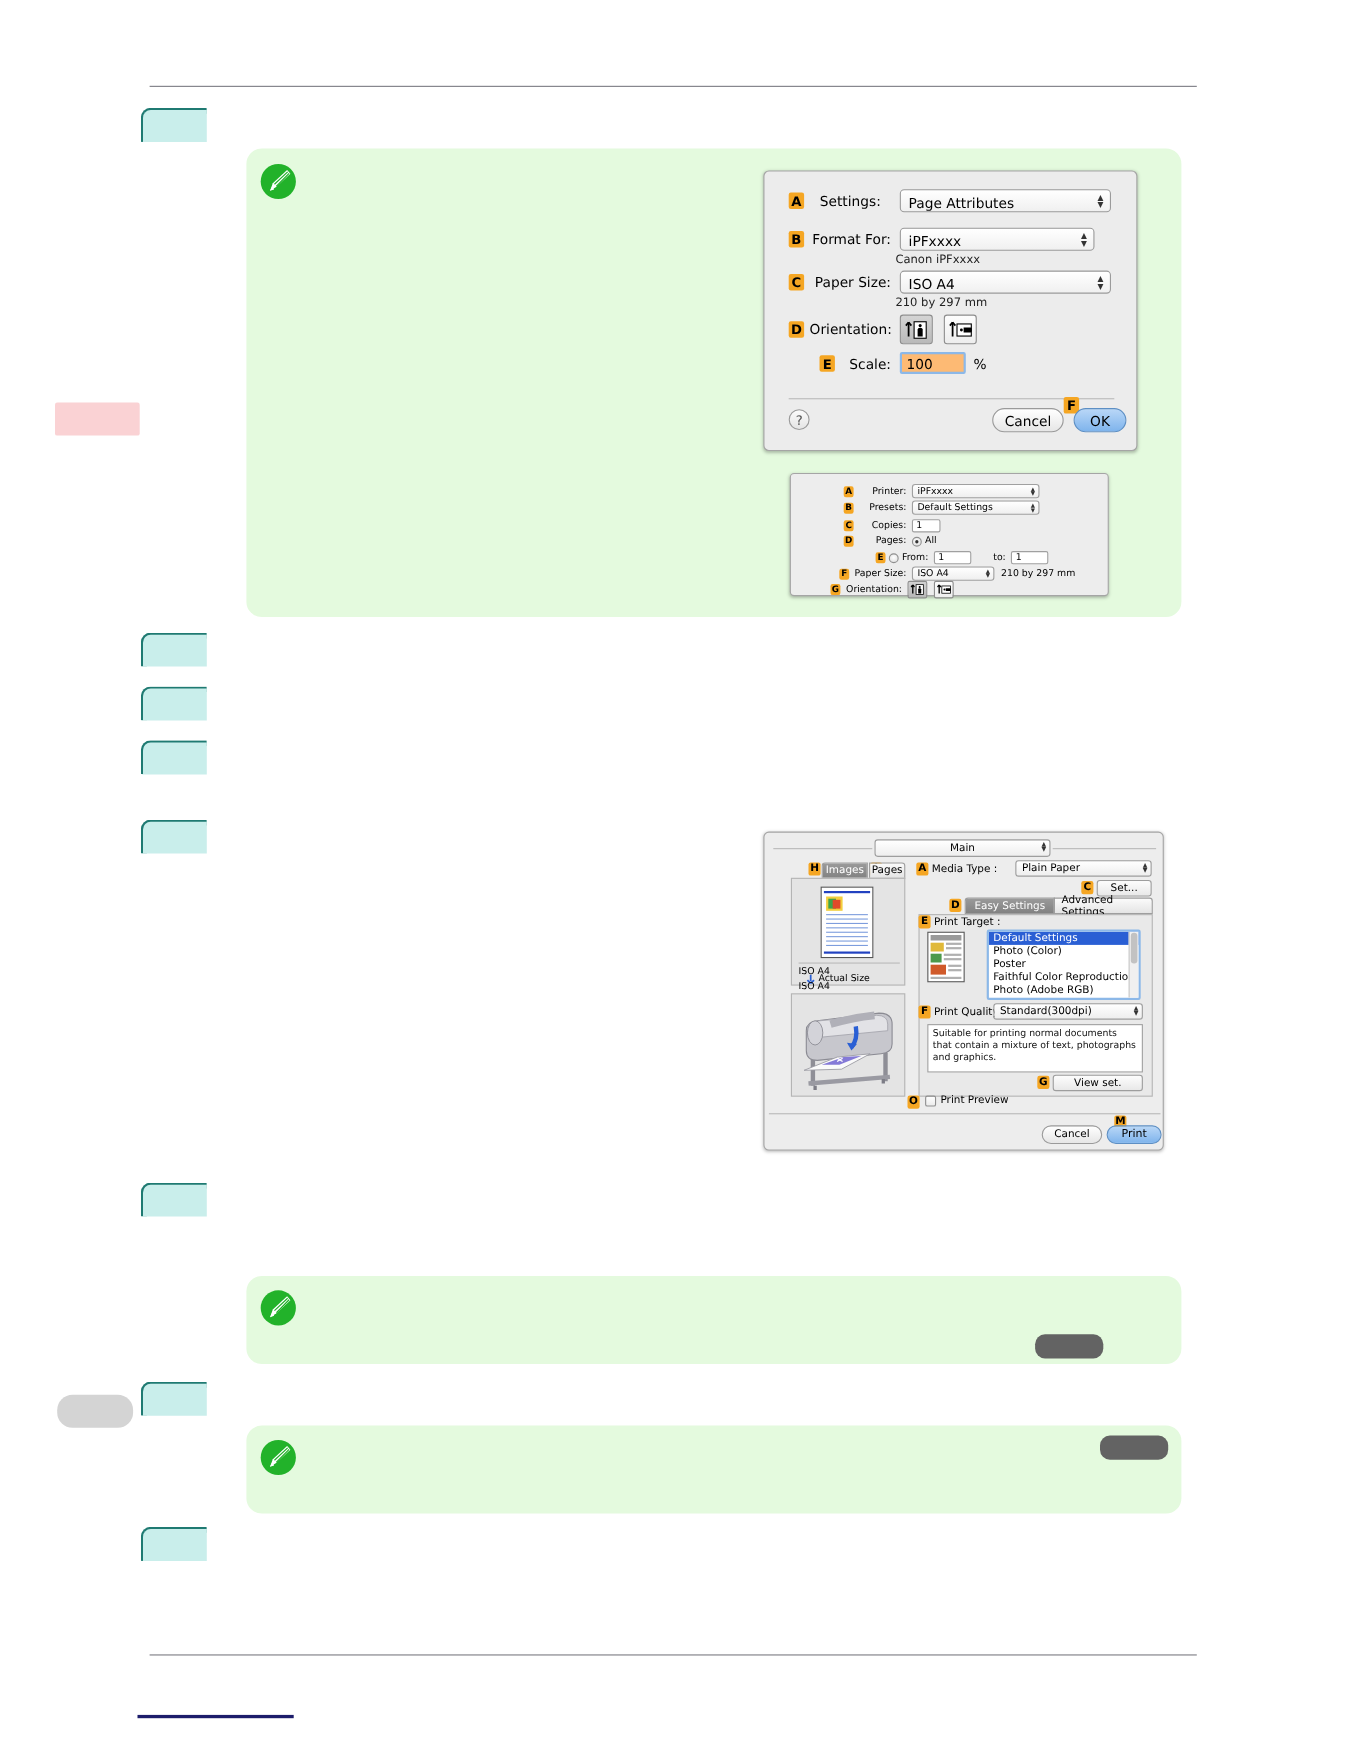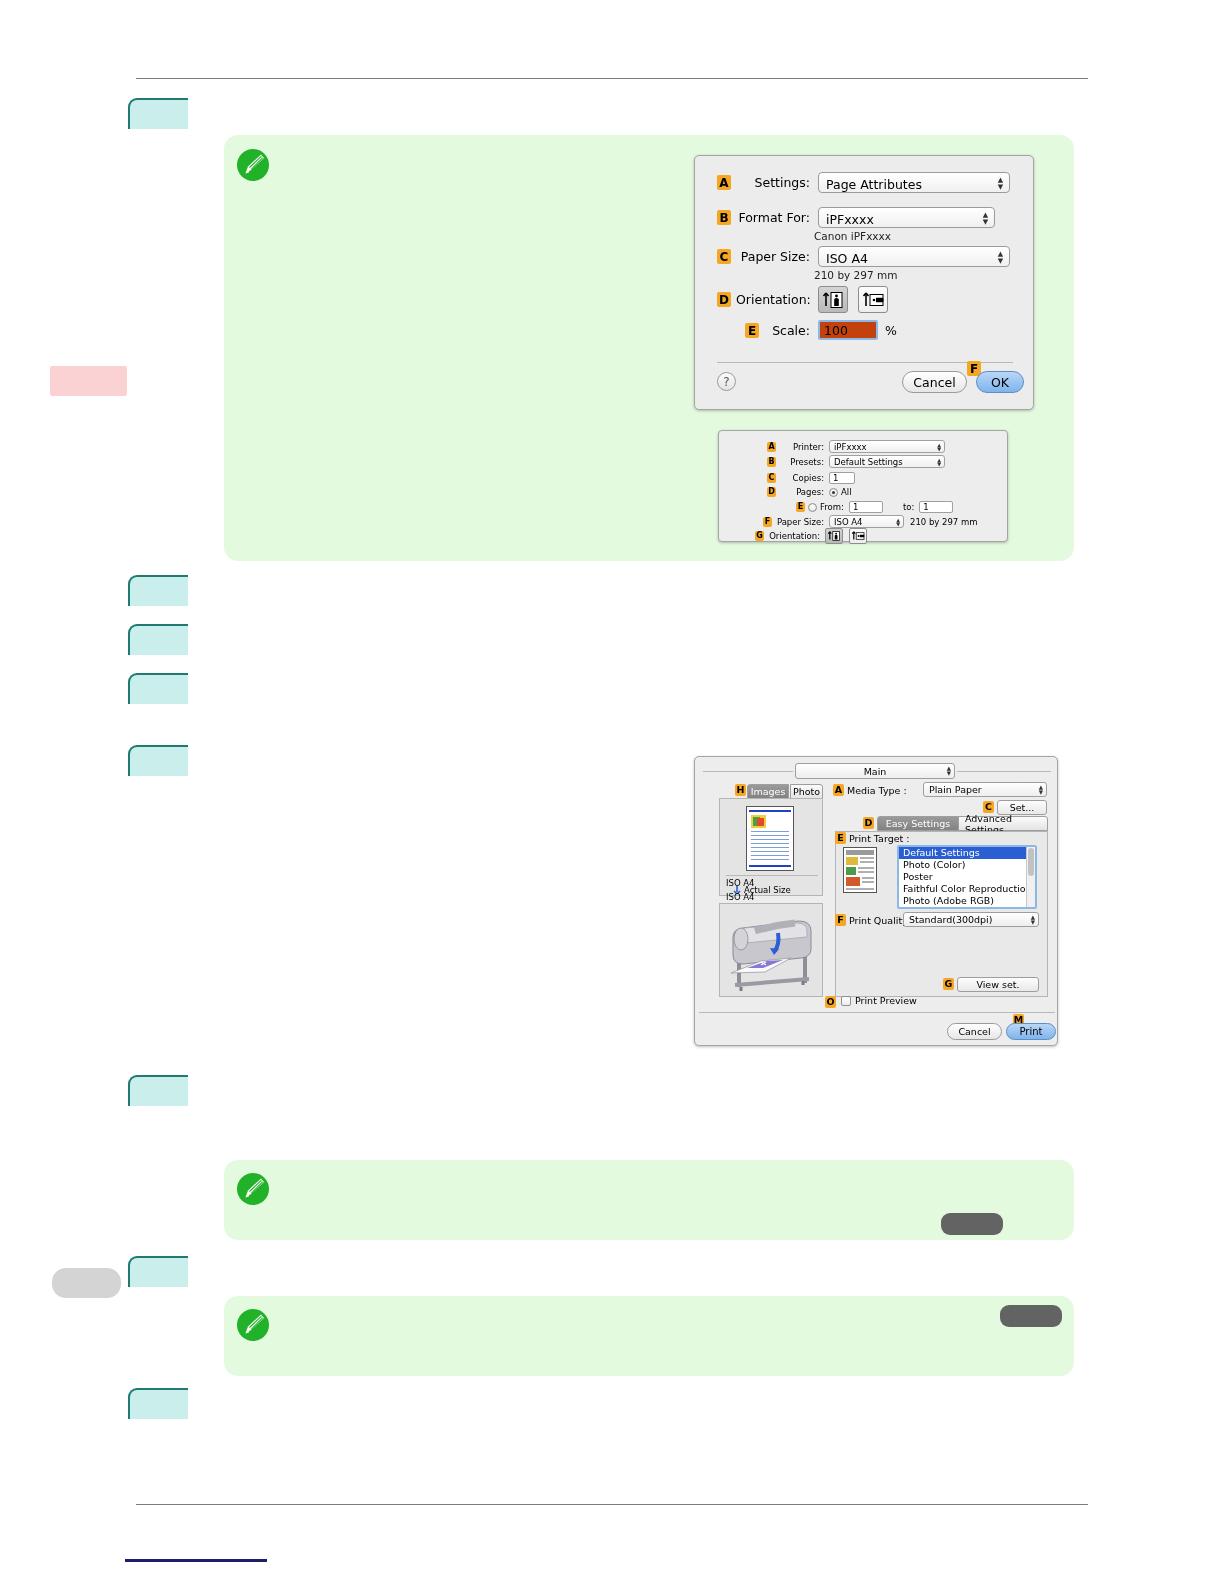--- a/index.html
+++ b/index.html
@@ -148,21 +148,21 @@
     border: 1px solid #8d8d8d;
     border-radius: 3px;
     background: linear-gradient(#fdfdfd, #ededed);
     display: flex; align-items: center; justify-content: center;
   }
   .orient-btn.active {
     background: linear-gradient(#d4d4d4, #b9b9b9);
   }
   .scale-field {
     width: 60px; height: 20px;
-    background: #c2410c;
+    background: #fdba74;
     border: 2px solid #8cb8e8;
     border-radius: 2px;
     font-size: 12.5px;
     display: flex; align-items: center;
     padding-left: 4px;
   }
   .hsep {
     position: absolute;
     height: 1px; background: #b9b9b9;
   }
@@ -414,21 +414,21 @@
         <path d="M13.5 19.5 L25.5 8.2 M15.3 21.3 L26.8 9.6" stroke="#22b22a" stroke-width="1.1"></path>
         <path d="M9.5 25.5 L13.2 24.2 L11.6 20.9 Z" fill="#ffffff"></path>
       </svg></div>
     <div class="note-badge" style="left: 1000px; top: 1305px; width: 62px;"></div>
   </div>
 
 <div class="mac-dialog" id="dlg-page-attributes">
 
   <div class="pa-row" style="left:22px; top:16px; width:300px;">
     <span class="badge pa-badge">A</span>
-    <span class="pa-label" style="width:74px;">Settings:</span>
+    <span class="pa-label" style="width:74px;text-align:center;">Settings:</span>
     <div class="combo" style="width:192px; margin-left:8px;">
       <span>Page Attributes</span>
       <span class="arrows">
           <span>▲</span>
           <span>▼</span>
         </span>
     </div>
   </div>
 
   <div class="pa-row" style="left:22px; top:51px; width:300px;">
@@ -599,21 +599,21 @@
         <span>▲</span>
         <span>▼</span>
       </span>
   </div>
   <div class="hsep" style="left:8px; top:14px; width:90px;"></div>
   <div class="hsep" style="left:262px; top:14px; width:94px;"></div>
 
   <div class="badge mn-badge" style="left:40px; top:27px;">H</div>
   <div class="tab sel" style="position:absolute; left:52px; top:27px; width:42px; border-radius:3px 0 0 0;">Images</div>
   <div class="badge mn-badge" style="left:96px; top:27px;">I</div>
-  <div class="tab" style="position:absolute; left:95px; top:27px; width:33px; border-radius:0 3px 0 0;">Photo</div>
+  <div class="tab" style="position:absolute; left:95px; top:27px; width:33px; border-radius:0 3px 0 0;">Pages</div>
 
   <div class="panelbox" style="left:24px; top:41px; width:104px; height:98px;">
     <div class="doc-thumb" style="left:26px; top:7px; width:48px; height:65px;">
       <div style="position:absolute;left:2px;top:3px;right:2px;height:2px;background:#2242c0;"></div>
       <div style="position:absolute;left:4px;top:8px;width:15px;height:13px;background:#f2cf3e;"></div>
       <div style="position:absolute;left:6px;top:10px;width:7px;height:9px;background:#3fa44a;"></div>
       <div style="position:absolute;left:10px;top:11px;width:7px;height:8px;background:#e04a2a;"></div>
       <div style="position:absolute;left:4px;top:24px;right:4px;height:1px;background:#7d9ddd;"></div>
       <div style="position:absolute;left:4px;top:28px;right:4px;height:1px;background:#7d9ddd;"></div>
       <div style="position:absolute;left:4px;top:32px;right:4px;height:1px;background:#7d9ddd;"></div>
@@ -705,20 +705,21 @@
 
   <div class="badge mn-badge" style="left:140px; top:157px;">F</div>
   <div class="mn-label" style="left:154px; top:158px;">Print Quality :</div>
   <div class="mn-combo" style="left:208px; top:155px; width:136px;align-items:center;">
     <span>Standard(300dpi)</span>
     <span class="arrows">
         <span>▲</span>
         <span>▼</span>
       </span>
   </div>
+  <div class="descbox" style="left:148px; top:174px; width:196px; height:44px;">Suitable for printing normal documents that contain a mixture of text, photographs and graphics.</div>
 
   <div class="badge mn-badge" style="left:248px; top:221px;">G</div>
   <div class="mn-btn" style="left:262px; top:220px; width:82px;">View set.</div>
 
   <div class="badge mn-badge" style="left:130px; top:239px;">O</div>
   <div style="position:absolute; left:146px; top:238px; display:flex; align-items:center;">
     <span class="checkbox"></span>
     <span class="mn-label" style="position:static;">Print Preview</span>
   </div>
 

